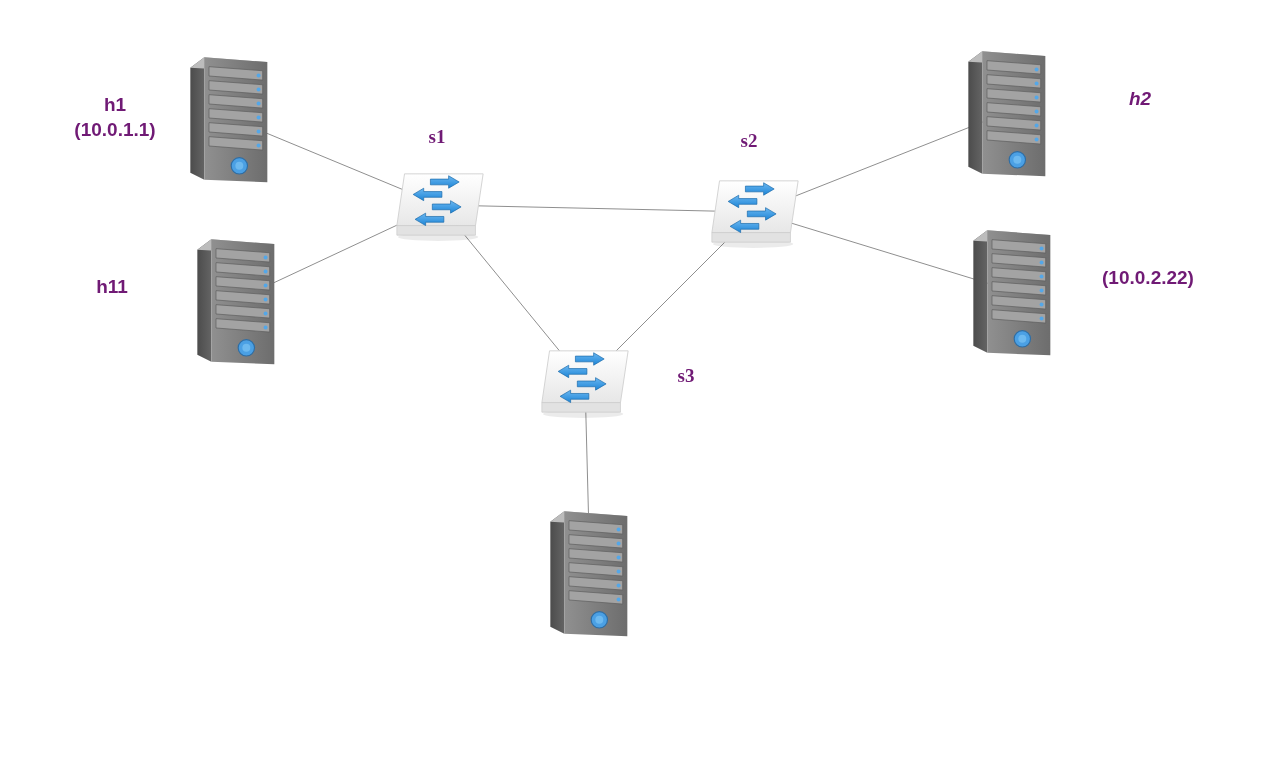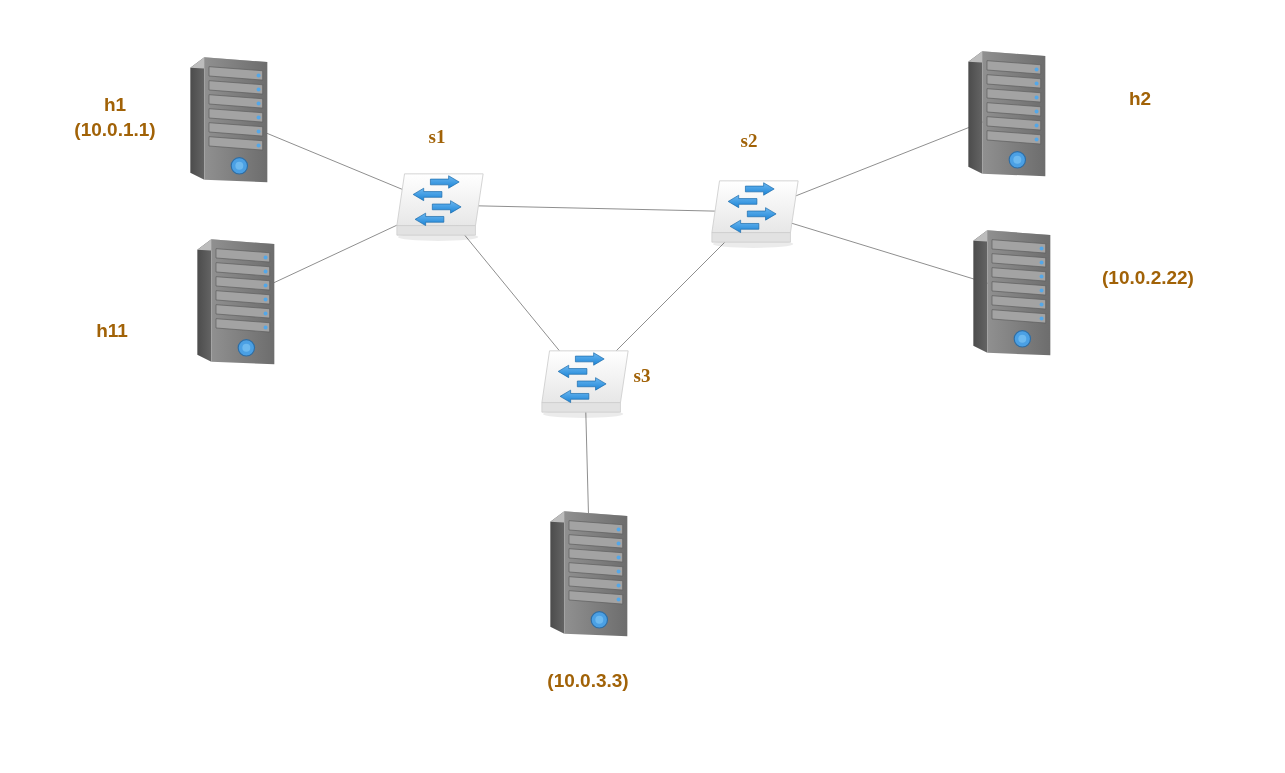--- a/index.html
+++ b/index.html
@@ -25,21 +25,21 @@
 
   .node {
     position: absolute;
   }
   .node svg { display: block; }
 
   .label {
     position: absolute;
     text-align: center;
     font-weight: bold;
-    color: #a16207;
+    color: #701a75;
     font-size: 19px;
     line-height: 25px;
     white-space: nowrap;
   }
   .host-label { width: 170px; }
   .switch-label { width: 60px; font-family: Liberation Serif, serif; }
 
   .defs-holder {
     position: absolute;
     width: 0; height: 0;
@@ -129,49 +129,48 @@
   <div class="label host-label" style="left:30px; top:92px;">
     <div>h1</div>
     <div>(10.0.1.1)</div>
   </div>
 
   <div class="node" style="left:195px; top:231px;">
     <svg width="84" height="138" viewBox="0 0 72 118">
         <use href="#sym-server"></use>
       </svg>
   </div>
-  <div class="label host-label" style="left:27px; top:274px;margin-top:44px;">
+  <div class="label host-label" style="left:27px; top:274px;">
     <div>h11</div>
   </div>
 
   <div class="node" style="left:966px; top:43px;">
     <svg width="84" height="138" viewBox="0 0 72 118">
         <use href="#sym-server"></use>
       </svg>
   </div>
-  <div class="label host-label" style="left:1055px; top:86px;">
+  <div class="label host-label" style="left:1055px; top:86px;font-style:italic;">
     <div>h2</div>
   </div>
 
   <div class="node" style="left:971px; top:222px;">
     <svg width="84" height="138" viewBox="0 0 72 118">
         <use href="#sym-server"></use>
       </svg>
   </div>
   <div class="label host-label" style="left:1063px; top:265px;">
     <div>(10.0.2.22)</div>
   </div>
 
   <div class="node" style="left:548px; top:503px;">
     <svg width="84" height="138" viewBox="0 0 72 118">
         <use href="#sym-server"></use>
       </svg>
   </div>
   <div class="label host-label" style="left:503px; top:668px;">
-    <div>(10.0.3.3)</div>
   </div>
 
   <div class="node" style="left:394px; top:166px;">
     <svg width="92" height="77" viewBox="0 0 96 80">
         <use href="#sym-switch"></use>
       </svg>
   </div>
   <div class="label switch-label" style="left:407px; top:124px;">
     <div>s1</div>
   </div>
@@ -183,17 +182,17 @@
   </div>
   <div class="label switch-label" style="left:719px; top:128px;">
     <div>s2</div>
   </div>
 
   <div class="node" style="left:539px; top:343px;">
     <svg width="92" height="77" viewBox="0 0 96 80">
         <use href="#sym-switch"></use>
       </svg>
   </div>
-  <div class="label switch-label" style="left:612px; top:363px;">
+  <div class="label switch-label" style="left:656px; top:363px;">
     <div>s3</div>
   </div>
 
 </div>
 
 </body></html>

